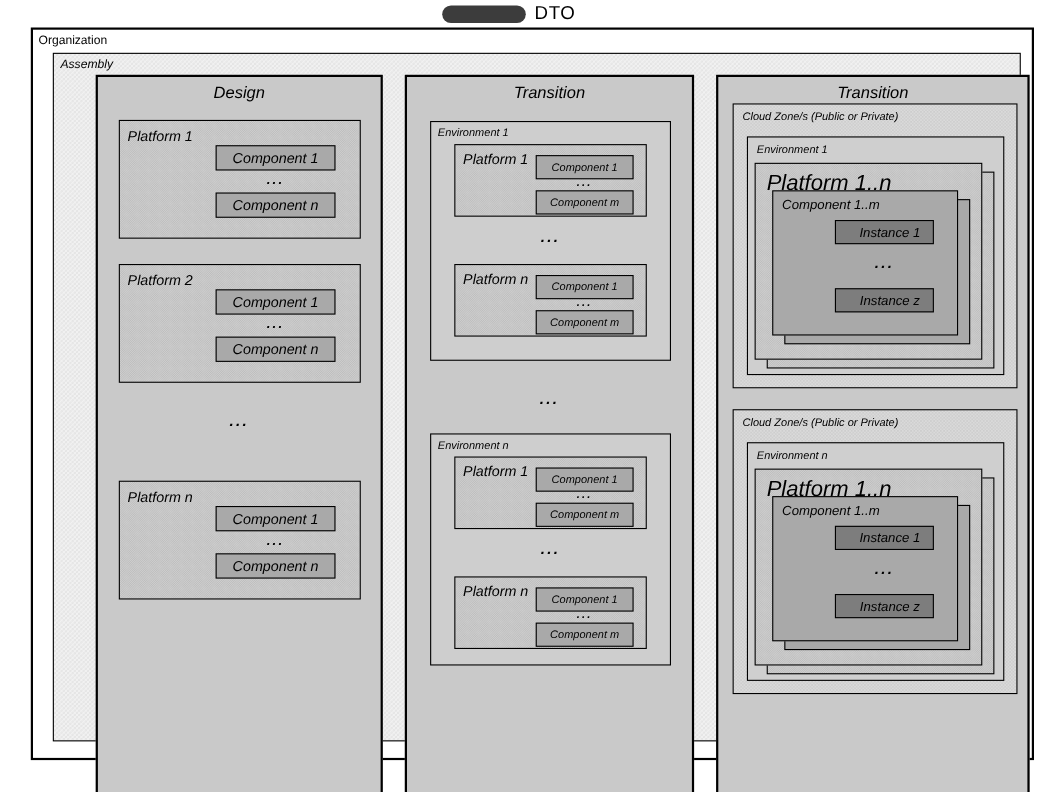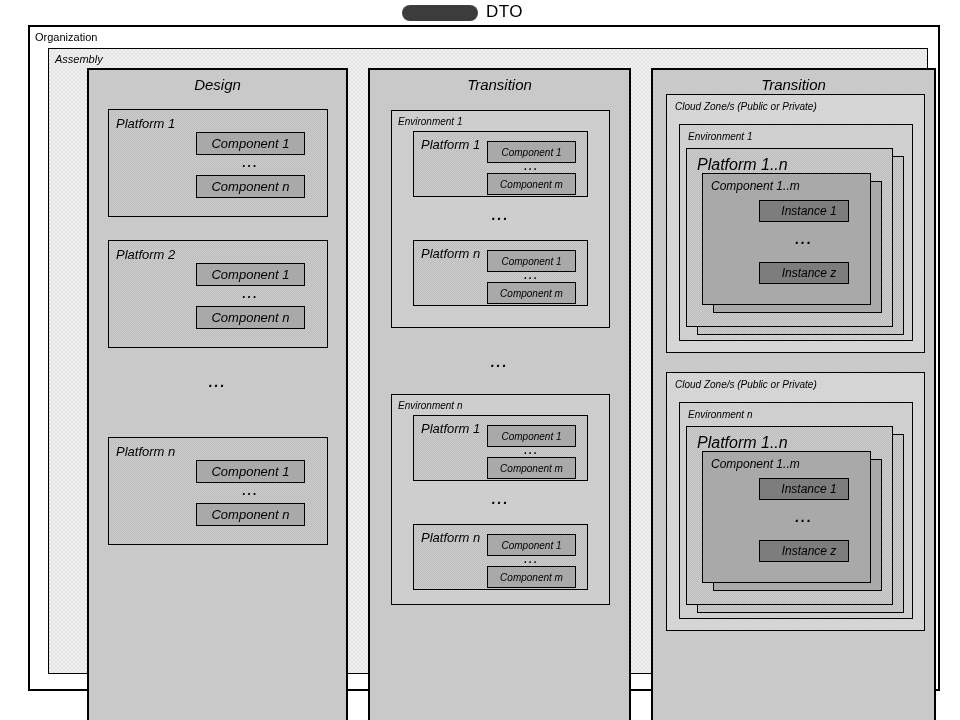--- a/index.html
+++ b/index.html
@@ -73,21 +73,21 @@
       linear-gradient(45deg,#cdcdcd 25%,transparent 25%,transparent 75%,#cdcdcd 75%);
     background-size:3px 3px; background-position:0 0,1.5px 1.5px; }
   .cz-1 { top:24px; } .cz-2 { top:302px; }
   .cz-label { position:absolute; left:8px; top:6px; font-size:10px;text-align:right; }
   .o-env { position:absolute; left:12px; top:29px; width:234px; height:217px;
            background:#cfcfcf; border:1px solid #000; }
   .o-env-label { position:absolute; left:8px; top:6px; font-size:10px; }
   .o-plat-stack { position:absolute; left:6px; top:23px; width:218px; height:187px; }
   .o-plat-back { position:absolute; left:11px; top:8px; width:207px; height:179px; border:1px solid #000; }
   .o-plat { position:absolute; left:0; top:0; width:207px; height:179px; border:1px solid #000; }
-  .o-plat-label { position:absolute; left:10px; top:7px; font-size:16px; }
+  .o-plat-label { position:absolute; left:10px; top:7px; font-size:20px; }
   .o-comp-stack { position:absolute; left:15px; top:24px; width:180px; height:140px; }
   .o-comp-back { position:absolute; left:11px; top:8px; width:169px; height:132px;
                  background:#a9a9a9; border:1px solid #000; }
   .o-comp { position:absolute; left:0; top:0; width:169px; height:132px;
             background:#a9a9a9; border:1px solid #000; }
   .o-comp-label { position:absolute; left:8px; top:5px; font-size:12px; }
   .instance { position:absolute; left:56px; width:90px; height:22px; background:#7d7d7d;
               border:1px solid #000; display:flex; align-items:center; justify-content:center;
               font-size:12px;padding-left:10px; }
   .i-1 { top:26px; } .i-z { top:88px; }

